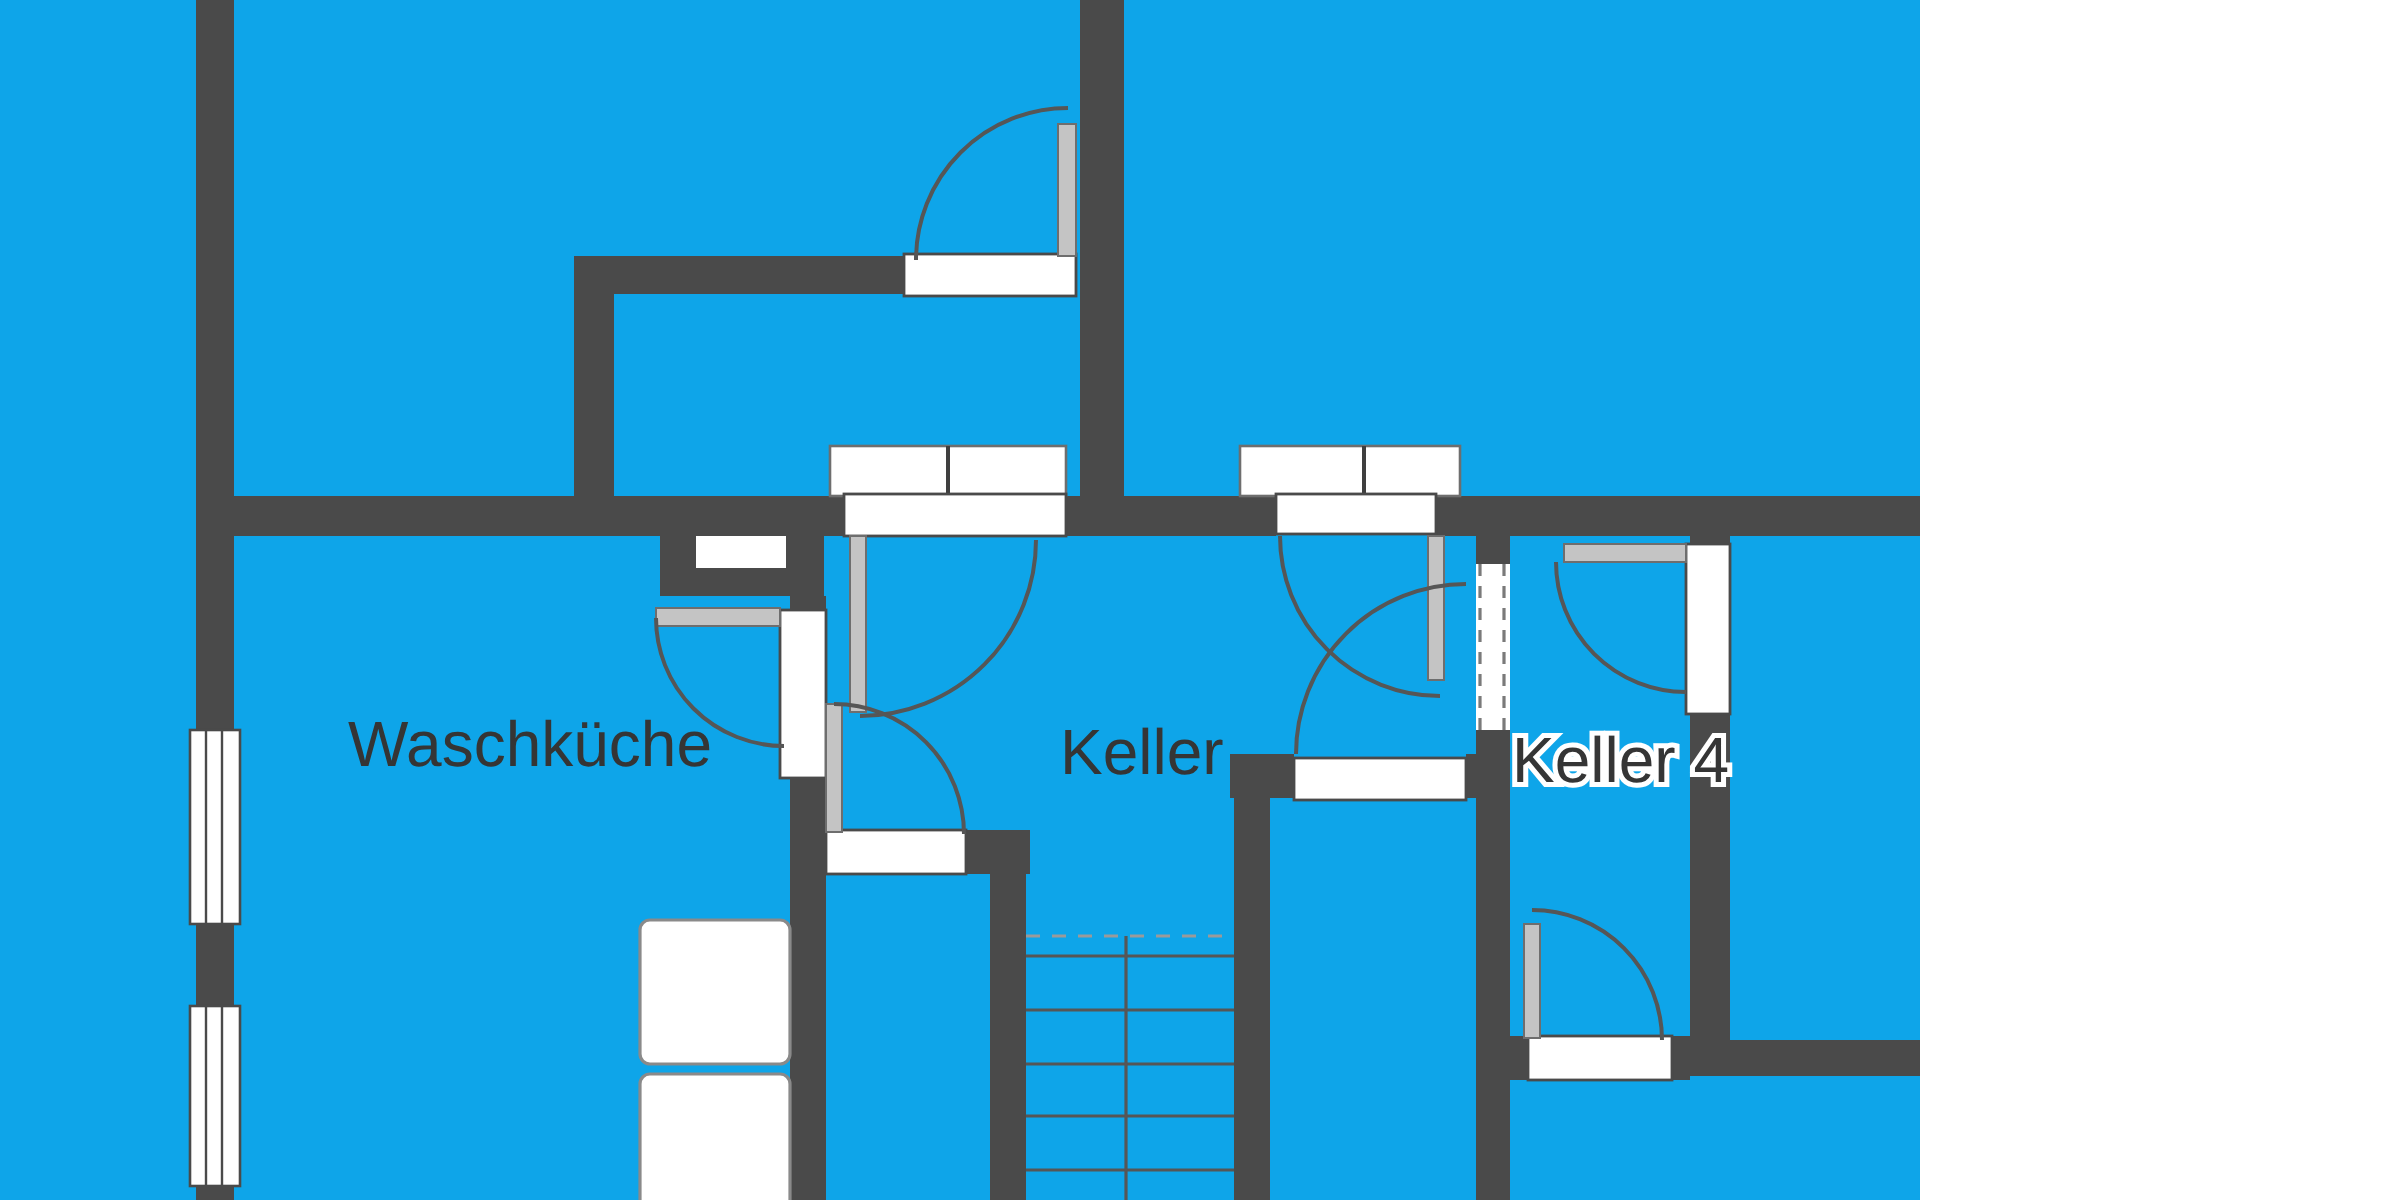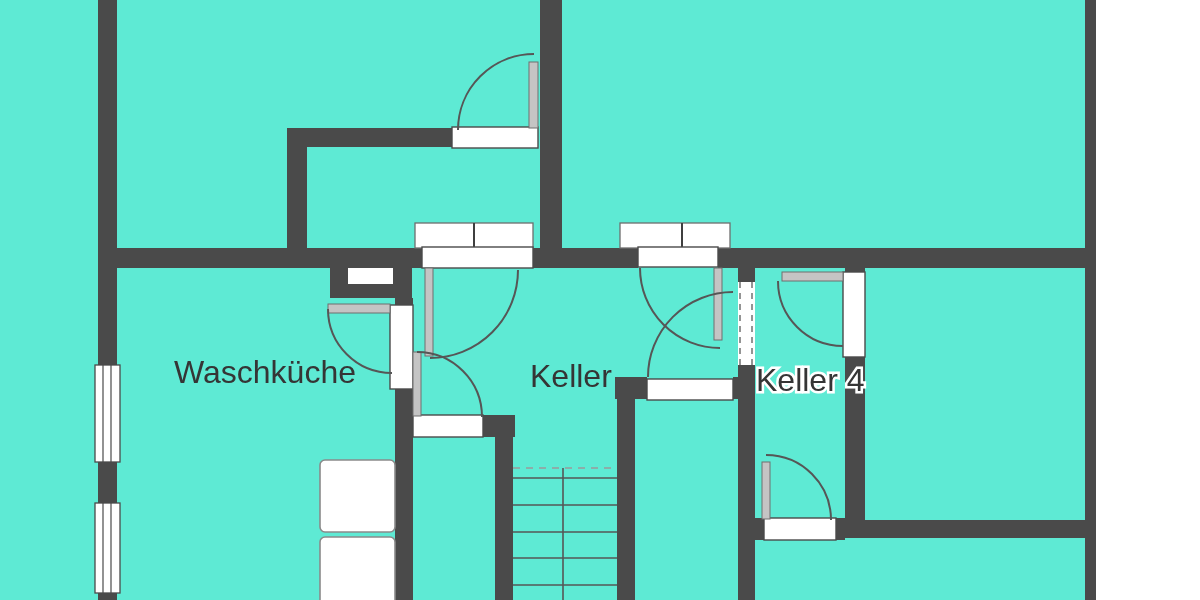--- a/index.html
+++ b/index.html
@@ -1,16 +1,16 @@
 <!DOCTYPE html>
 <html><head>
 <meta charset="utf-8">
 <style>
   html,body{margin:0;padding:0;background:#ffffff;}
-  .stage{position:relative;width:1096px;height:600px;background:#5eead4;overflow:hidden;
+  .stage{position:relative;width:960px;height:600px;background:#0ea5e9;overflow:hidden;
          font-family:"Liberation Sans",sans-serif;}
   svg{display:block;}
   .wall{fill:#4a4a4a;stroke:none;}
   .notch{fill:#ffffff;stroke:none;}
   .sill{fill:#ffffff;stroke:#4a4a4a;stroke-width:1.4;}
   .sill-plain{fill:#ffffff;stroke:none;}
   .frame{fill:#ffffff;stroke:#6e6e6e;stroke-width:1.3;}
   .tick{stroke:#3f3f3f;stroke-width:2;}
   .leaf{fill:#c4c4c4;stroke:#6e6e6e;stroke-width:1;}
   .arc{fill:none;stroke:#565656;stroke-width:2;}

